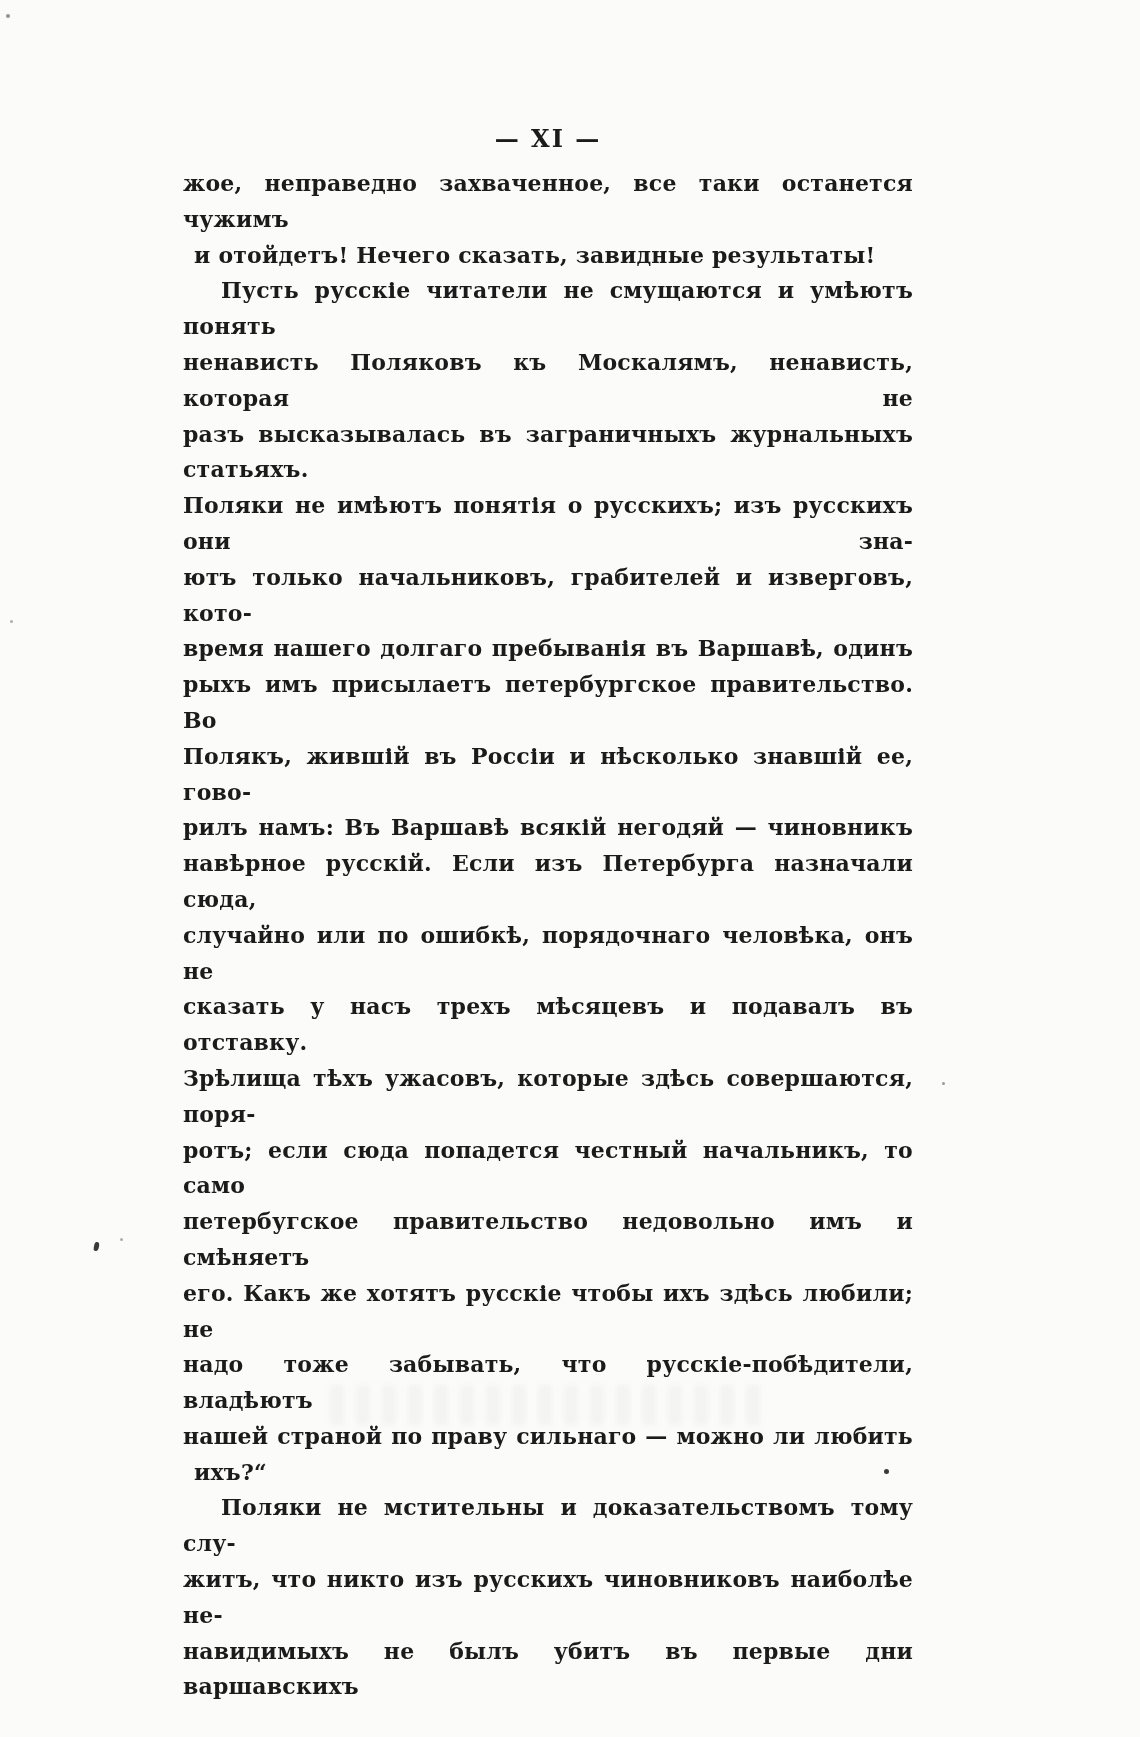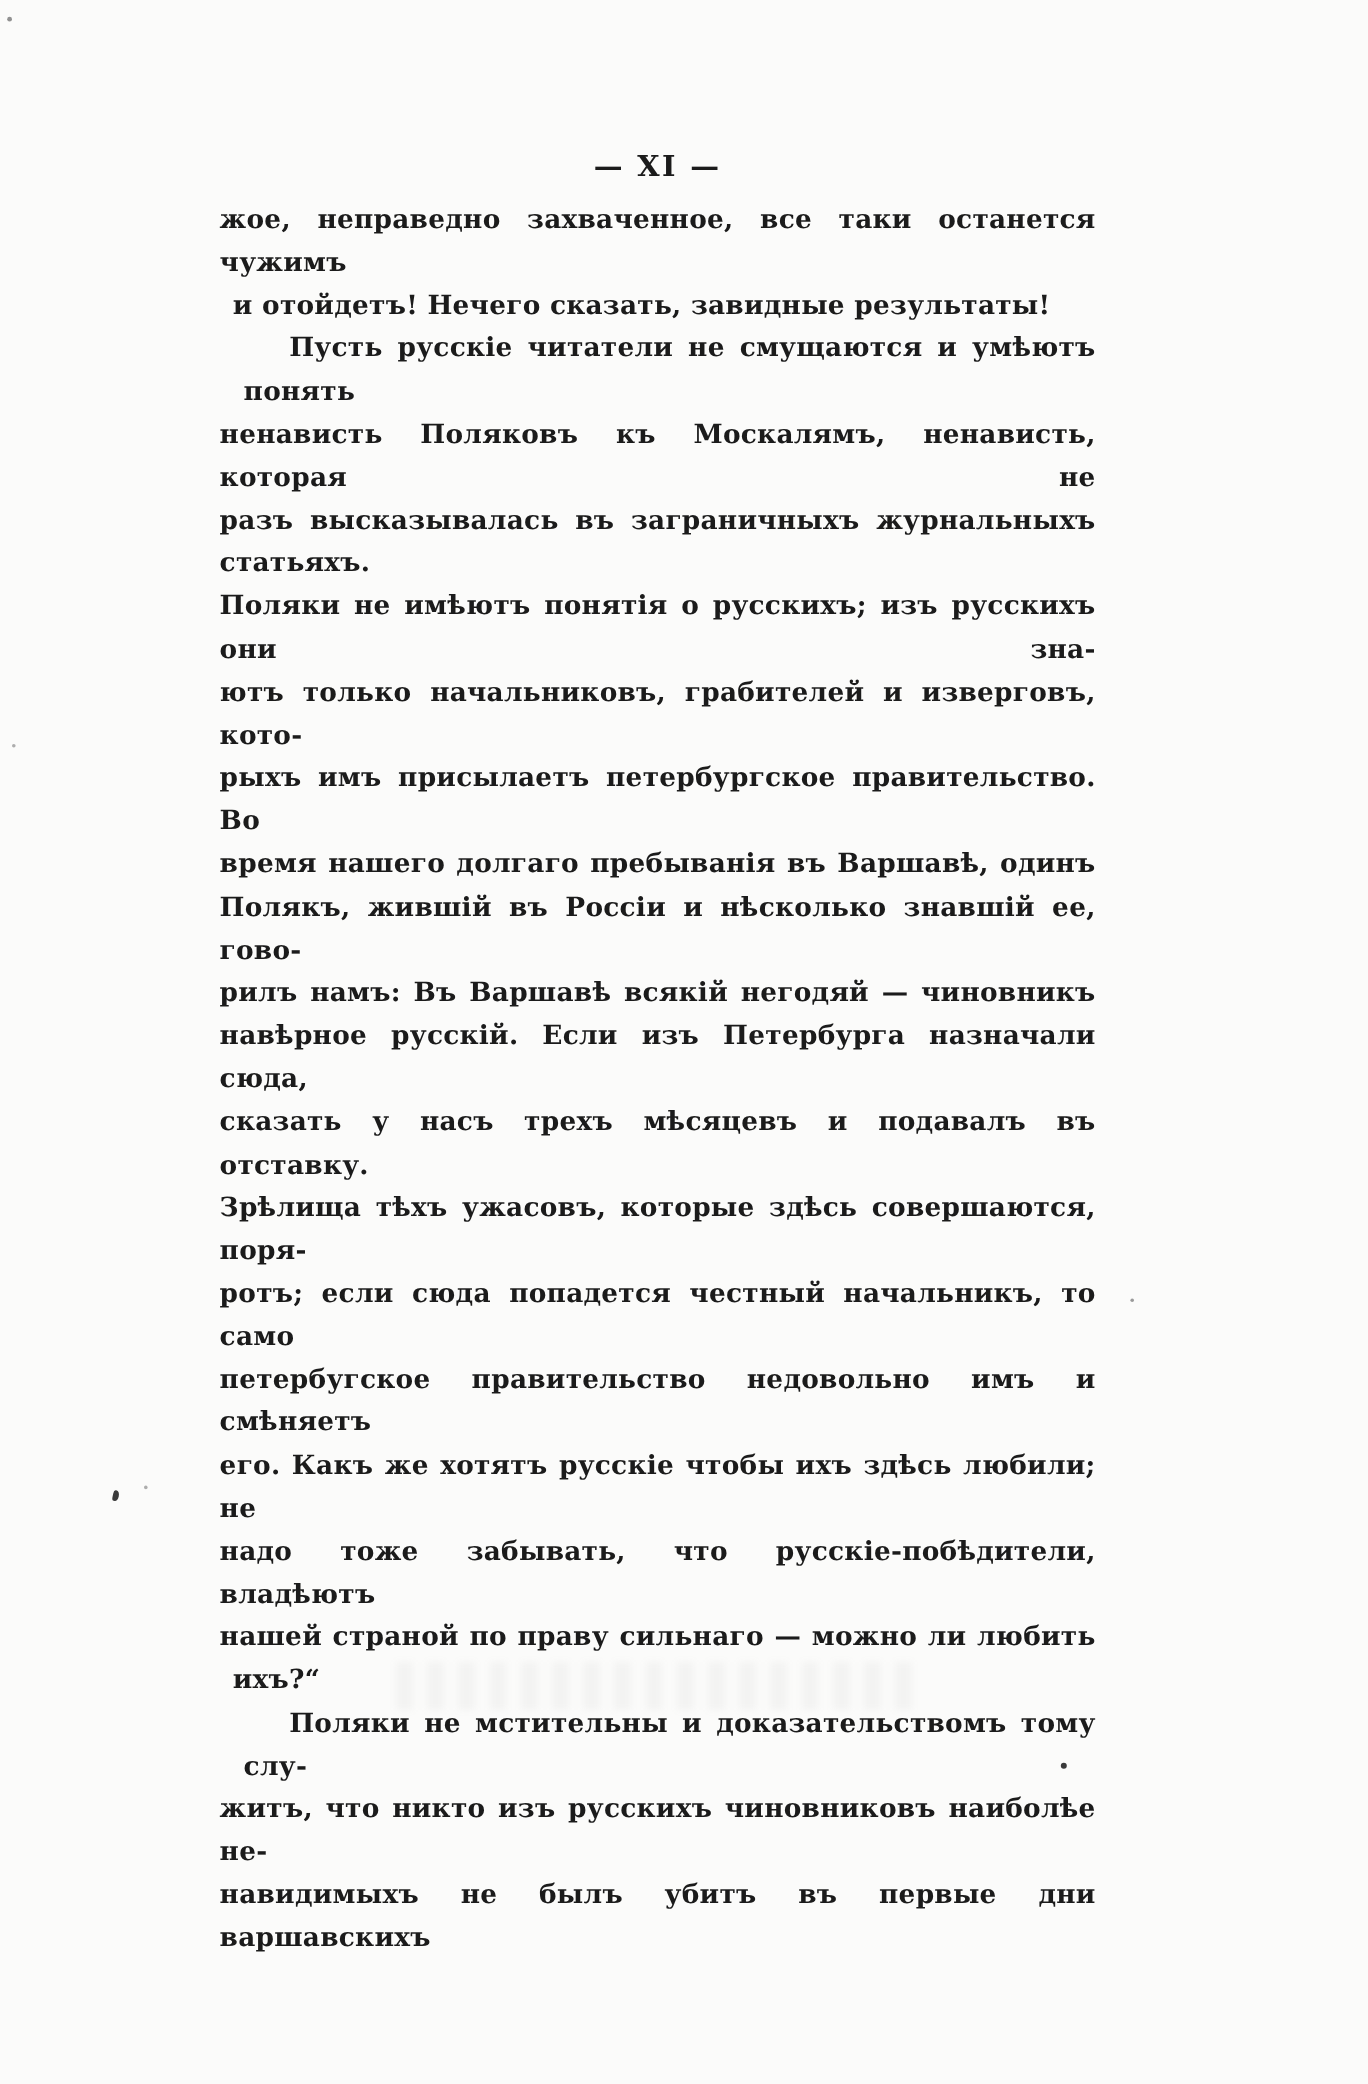--- a/index.html
+++ b/index.html
@@ -46,21 +46,20 @@
     text-align: justify;
     text-align-last: justify;
     white-space: normal;
   }
   .line.end {
     text-align-last: left;
     margin-left: 11px;
   }
   .line.indent {
     text-indent: 38px;
-    margin-left: 20px;
   }
   
   .speck {
     position: absolute;
     background: #3a3a3a;
     border-radius: 50%;
   }
   .speck-1 { left: 94px;  top: 1242px; width: 5px;  height: 9px;  border-radius: 40% 60% 60% 40%; transform: rotate(12deg); }
   .speck-2 { left: 884px; top: 1469px; width: 5px;  height: 5px; }
   .speck-3 { left: 6px;   top: 14px;   width: 4px;  height: 4px;  opacity: .55; }
@@ -84,25 +83,26 @@
   <div class="page-number">— XI —</div>
 
   <div class="text-block">
       <div class="line">жое, неправедно захваченное, все таки останется чужимъ</div>
       <div class="line end">и отойдетъ! Нечего сказать, завидные результаты!</div>
       <div class="line indent">Пусть русскіе читатели не смущаются и умѣютъ понять</div>
       <div class="line">ненависть Поляковъ къ Москалямъ, ненависть, которая не</div>
       <div class="line">разъ высказывалась въ заграничныхъ журнальныхъ статьяхъ.</div>
       <div class="line">Поляки не имѣютъ понятія о русскихъ; изъ русскихъ они зна-</div>
       <div class="line">ютъ только начальниковъ, грабителей и изверговъ, кото-</div>
+      <div class="line">время нашего долгаго пребыванія въ Варшавѣ, одинъ</div>
       <div class="line">рыхъ имъ присылаетъ петербургское правительство. Во</div>
-      <div class="line">время нашего долгаго пребыванія въ Варшавѣ, одинъ</div>
       <div class="line">Полякъ, жившій въ Россіи и нѣсколько знавшій ее, гово-</div>
       <div class="line">рилъ намъ: Въ Варшавѣ всякій негодяй — чиновникъ</div>
       <div class="line">навѣрное русскій. Если изъ Петербурга назначали сюда,</div>
+      <div class="line">случайно или по ошибкѣ, порядочнаго человѣка, онъ не</div>
       <div class="line">сказать у насъ трехъ мѣсяцевъ и подавалъ въ отставку.</div>
       <div class="line">Зрѣлища тѣхъ ужасовъ, которые здѣсь совершаются, поря-</div>
       <div class="line">ротъ; если сюда попадется честный начальникъ, то само</div>
       <div class="line">петербугское правительство недовольно имъ и смѣняетъ</div>
       <div class="line">его. Какъ же хотятъ русскіе чтобы ихъ здѣсь любили; не</div>
       <div class="line">надо тоже забывать, что русскіе-побѣдители, владѣютъ</div>
       <div class="line">нашей страной по праву сильнаго — можно ли любить</div>
       <div class="line end">ихъ?“</div>
       <div class="line indent">Поляки не мстительны и доказательствомъ тому слу-</div>
       <div class="line">житъ, что никто изъ русскихъ чиновниковъ наиболѣе не-</div>

